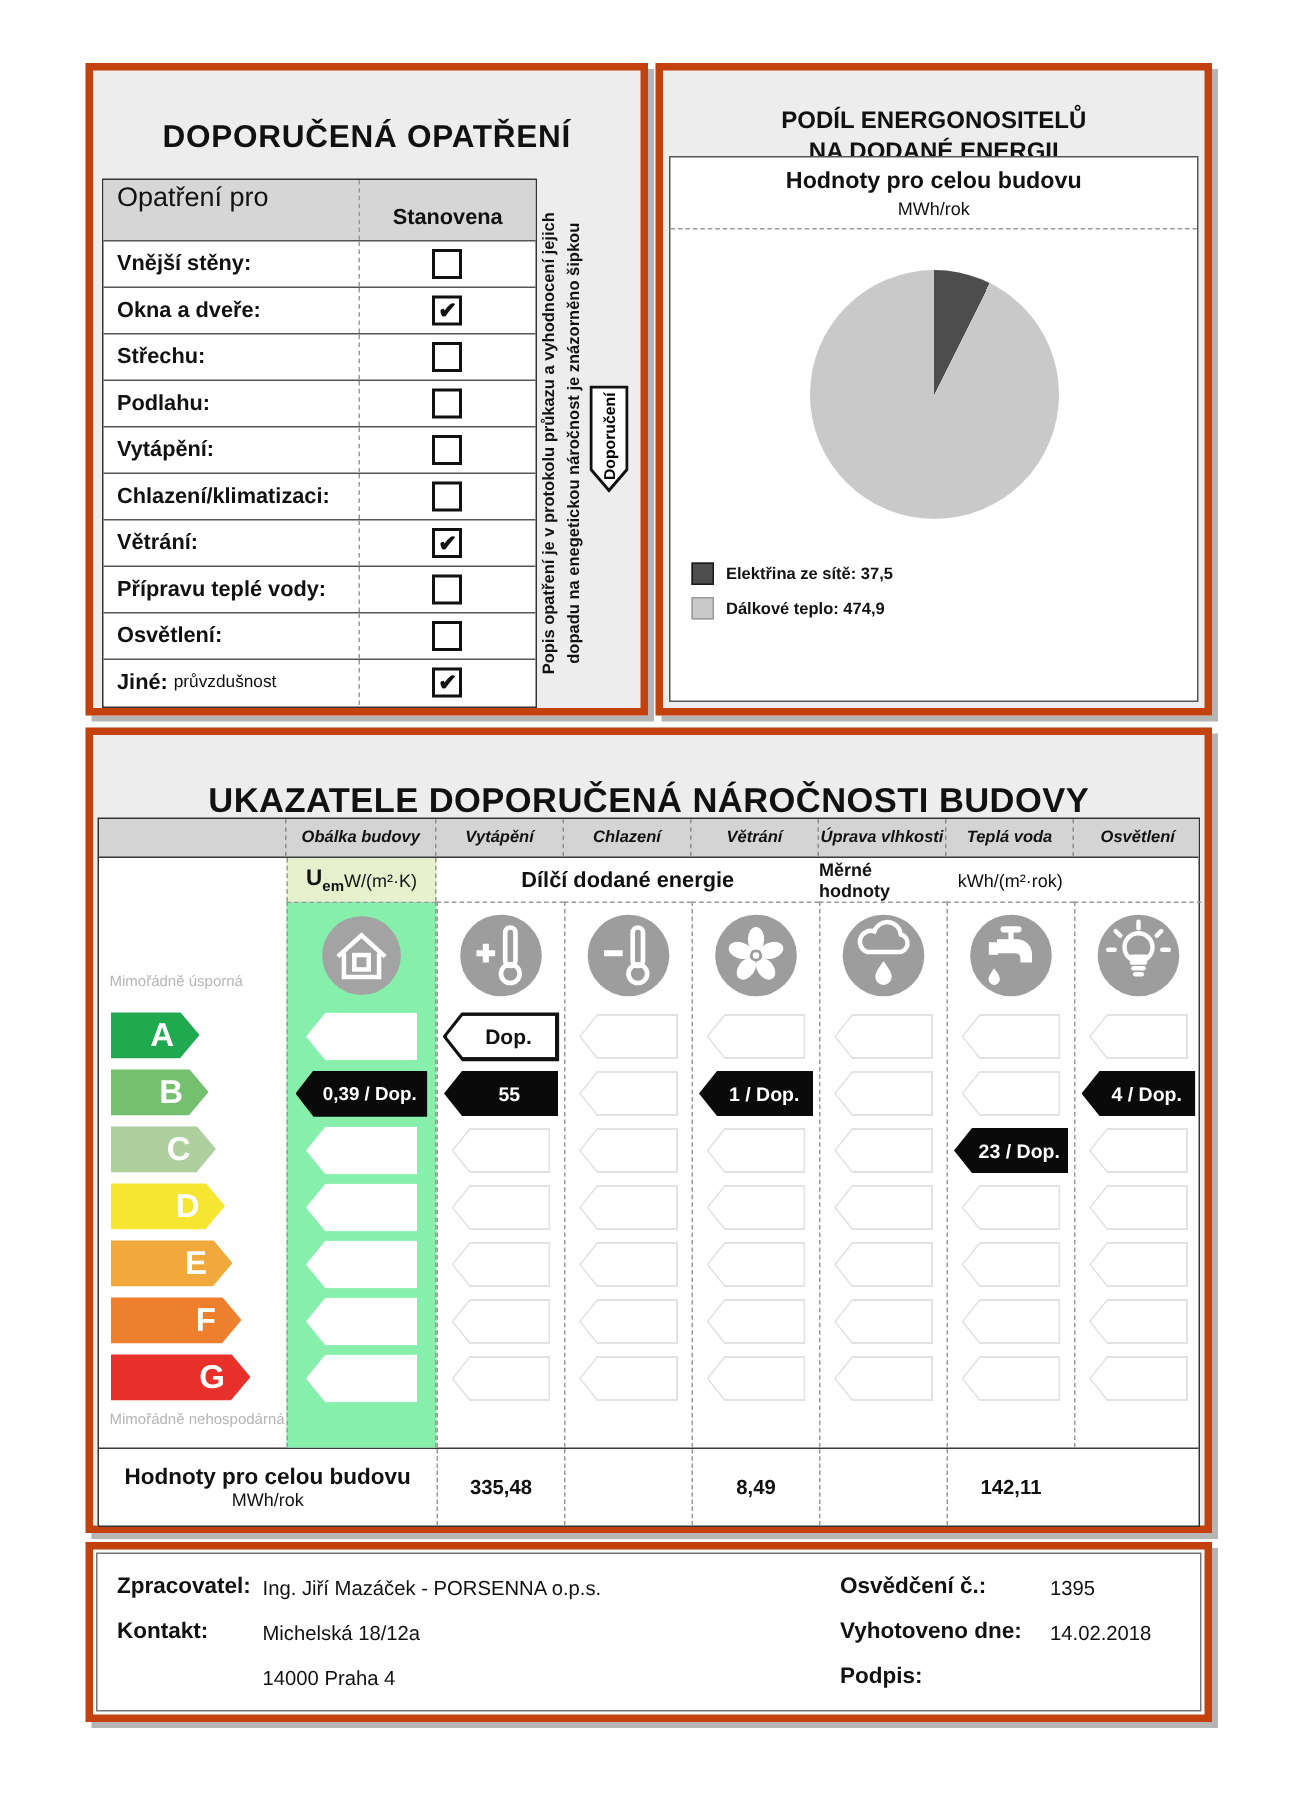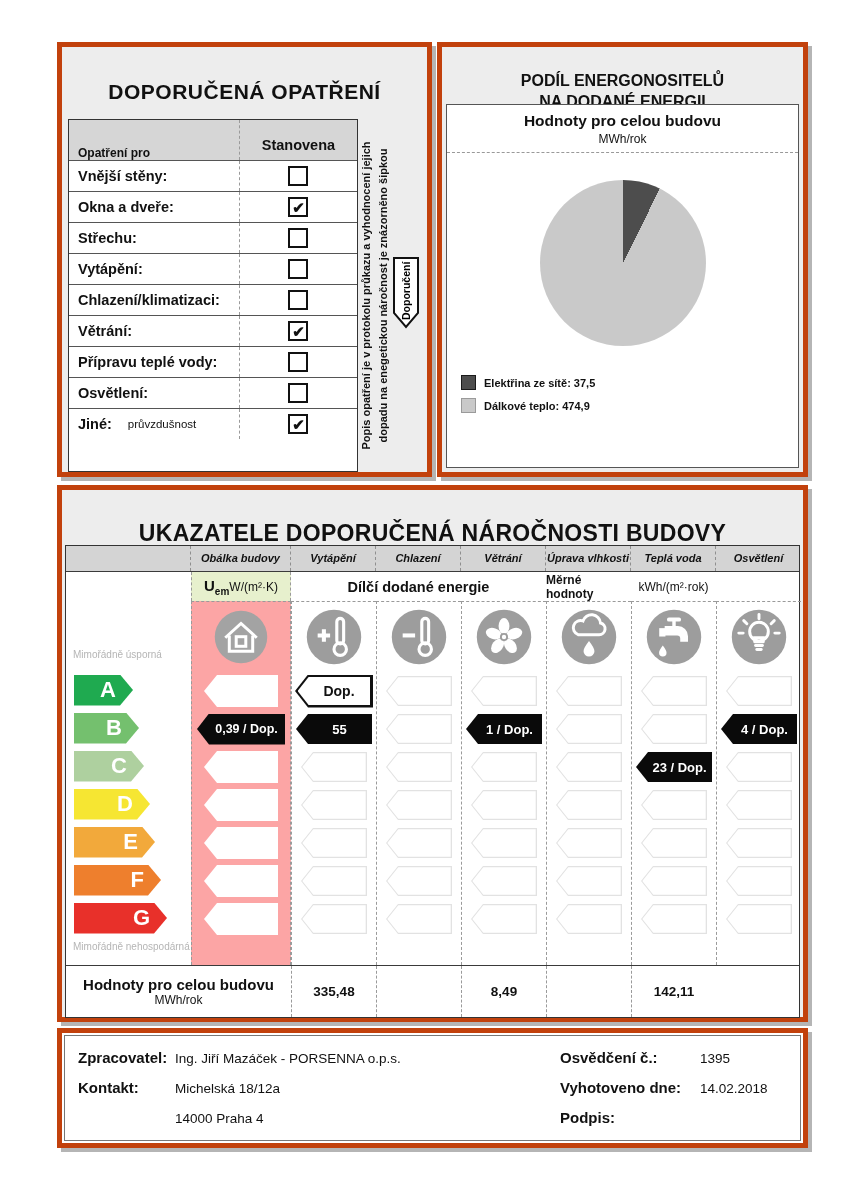--- a/index.html
+++ b/index.html
@@ -8,26 +8,26 @@
         font-family:"Liberation Sans", sans-serif;color:#111;overflow:hidden;}
   .panel{position:absolute;border:5px solid #c2410c;background:#ededed;box-shadow:4px 4px 0 0 #b5b5b5;}
 
   
   .measures-panel{left:57px;top:42px;width:375px;height:435px;}
   .m-title{position:absolute;top:16px;left:0;width:100%;text-align:center;
            font-size:21px;font-weight:700;letter-spacing:.5px;}
   .m-table{position:absolute;left:6px;top:72px;width:290px;height:353px;
            border:1.5px solid #333;background:#fff;}
   .m-head{display:flex;height:40px;background:#d6d6d6;}
-  .m-head .m-label{display:flex;align-items:flex-end;padding:0 0 0 9px;font-weight:700;font-size:12px;}
+  .m-head .m-label{display:flex;align-items:flex-end;padding:0 0 18px 9px;font-weight:400;font-size:18px;}
   .m-head .m-check{display:flex;align-items:flex-end;justify-content:center;padding-bottom:7px;
                    font-weight:700;font-size:14.5px;}
   .m-row{display:flex;height:31px;border-top:1px solid #555;}
   .m-label{flex:0 0 59%;display:flex;align-items:center;padding-left:9px;font-weight:700;font-size:14.5px;}
-  .m-note{font-weight:400;font-size:11.5px;margin-left:16px;}
+  .m-note{font-weight:400;font-size:11.5px;margin-left:4px;}
   .m-check{flex:1;border-left:1.5px dashed #9a9a9a;display:flex;align-items:center;justify-content:center;}
   .m-box{width:20px;height:20px;border:2.4px solid #111;background:#fff;display:flex;
          align-items:center;justify-content:center;font-size:15px;font-weight:700;line-height:1;}
   .side-note{position:absolute;left:296px;top:72px;width:36px;height:353px;}
   .side-note .vrot{position:absolute;left:0;top:0;width:353px;height:36px;
                    transform:rotate(-90deg) translateX(-353px);transform-origin:0 0;
                    text-align:center;font-weight:700;font-size:11px;line-height:16.5px;}
   .dop-badge{position:absolute;left:331px;top:210px;}
 
   
@@ -71,21 +71,21 @@
             justify-content:center;font-size:12px;}
   .i-body{display:flex;height:364px;}
   .col0{width:125px;flex:none;position:relative;}
   .scale-top{position:absolute;left:7px;top:48px;font-size:10px;color:#b5b5b5;}
   .scale-bottom{position:absolute;left:7px;top:340px;font-size:10px;color:#b5b5b5;}
   .c-slots{position:absolute;left:0;top:70px;width:100%;}
   .slot{height:38px;display:flex;align-items:center;}
   .cls-arrow{height:31px;margin-left:8px;display:flex;align-items:center;justify-content:flex-end;
              padding-right:17px;color:#fff;font-weight:700;font-size:22px;
              clip-path:polygon(0 0, calc(100% - 13px) 0, 100% 50%, calc(100% - 13px) 100%, 0 100%);}
-  .colg{width:100px;flex:none;background:#fca5a5;border-left:1px dashed #9a9a9a;border-right:1px dashed #9a9a9a;
+  .colg{width:100px;flex:none;background:#86efac;border-left:1px dashed #9a9a9a;border-right:1px dashed #9a9a9a;
         border-top:1px dashed #9a9a9a;display:flex;flex-direction:column;}
   .cole{width:85px;flex:none;border-left:1px dashed #9a9a9a;border-top:1px dashed #9a9a9a;
         display:flex;flex-direction:column;}
   .cole:first-of-type{border-left:none;}
   .icon-zone{height:70px;display:flex;align-items:center;justify-content:center;}
   .eslot{height:38px;display:flex;align-items:center;justify-content:center;}
   .wh-arrow{width:74px;height:32px;background:#fff;
             clip-path:polygon(13px 0, 100% 0, 100% 100%, 13px 100%, 0 50%);}
   .fa-o{width:66px;height:30px;position:relative;background:#e2e2e2;
         clip-path:polygon(12px 0, 100% 0, 100% 100%, 12px 100%, 0 50%);}
@@ -139,20 +139,28 @@
             <span class="m-label">
               <span>Okna a dveře:</span>
             </span>
             <div class="m-check">
               <span class="m-box">✔</span>
             </div>
           </div>
           <div class="m-row">
             <span class="m-label">
               <span>Střechu:</span>
+            </span>
+            <div class="m-check">
+              <span class="m-box"></span>
+            </div>
+          </div>
+          <div class="m-row">
+            <span class="m-label">
+              <span>Podlahu:</span>
             </span>
             <div class="m-check">
               <span class="m-box"></span>
             </div>
           </div>
           <div class="m-row">
             <span class="m-label">
               <span>Vytápění:</span>
             </span>
             <div class="m-check">

